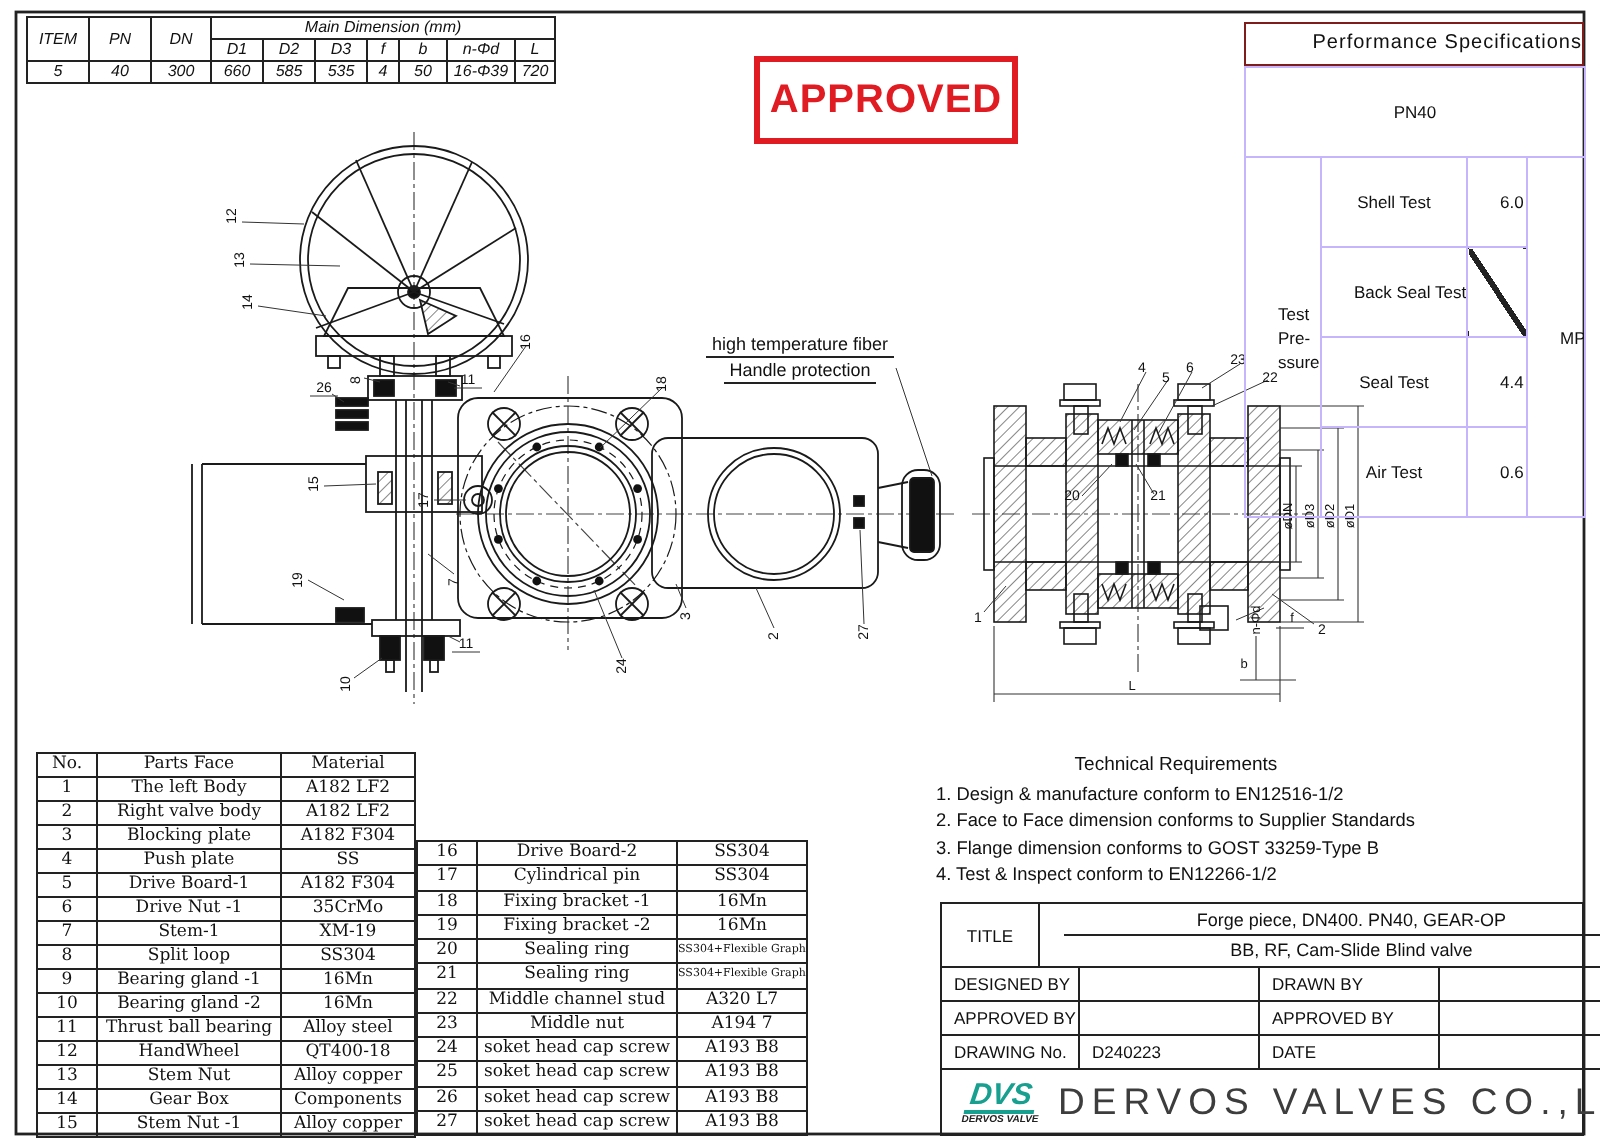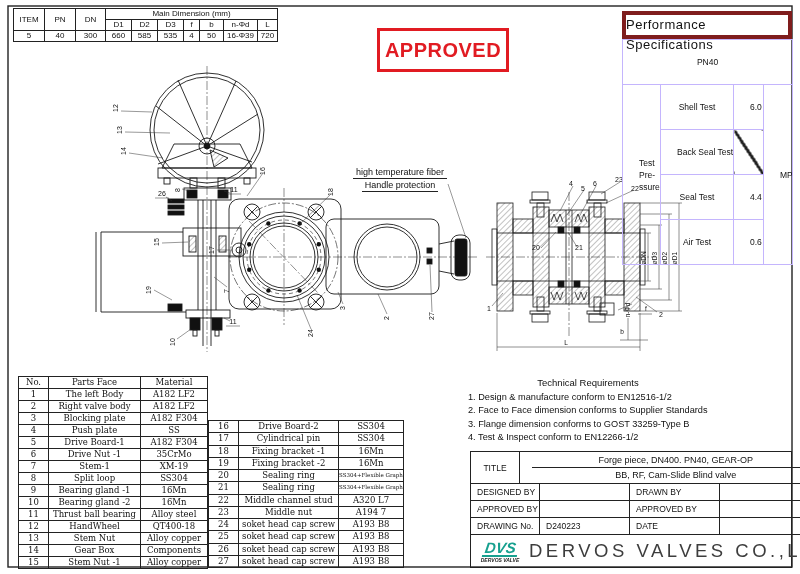--- a/index.html
+++ b/index.html
@@ -2,26 +2,26 @@
 <html><head>
 <meta charset="utf-8">
 <style>
   html,body{margin:0;padding:0;background:#fff;}
   .sheet{position:relative;width:800px;height:574px;background:#fff;overflow:hidden;
          font-family:"Liberation Sans",sans-serif;color:#111;}
   .abs{position:absolute;}
   svg text{font-family:"Liberation Sans",sans-serif;}
 
   
-  table.dimtab{border-collapse:collapse;table-layout:fixed;font-size:8px;text-align:center;}
+  table.dimtab{border-collapse:collapse;table-layout:fixed;font-size:8px;text-align:center;font-style:italic;}
   table.dimtab td{border:1px solid #222;padding:0;height:10px;line-height:10px;overflow:hidden;white-space:nowrap;}
 
   
   .perfwrap{left:622px;top:11px;width:170px;}
-  .perftitle{border:4px solid #7f1d1d;height:20px;line-height:20px;text-align:left;font-size:13px;letter-spacing:0.5px;}
+  .perftitle{border:1px solid #7f1d1d;height:20px;line-height:20px;text-align:right;font-size:10px;letter-spacing:0.5px;}
   table.perf{border-collapse:collapse;table-layout:fixed;width:170px;font-size:8.5px;text-align:center;}
   table.perf td{border:1px solid #c4b5fd;padding:16px;height:12px;line-height:12px;overflow:hidden;white-space:nowrap;}
   td.slash{background:linear-gradient(to top right,transparent 47%,#222 47%,#222 53%,transparent 53%);}
   table.perf2{border-collapse:collapse;table-layout:fixed;width:170px;font-size:8.5px;text-align:center;}
   table.perf2 td{border:1px solid #222;padding:0;height:15px;line-height:15px;overflow:hidden;white-space:nowrap;}
 
   
   .stamp{left:377px;top:28px;width:126px;height:38px;border:3px solid #e11b22;
          display:flex;align-items:center;justify-content:center;
          color:#e11b22;font-weight:bold;font-size:20px;letter-spacing:0.5px;text-align:center;}

